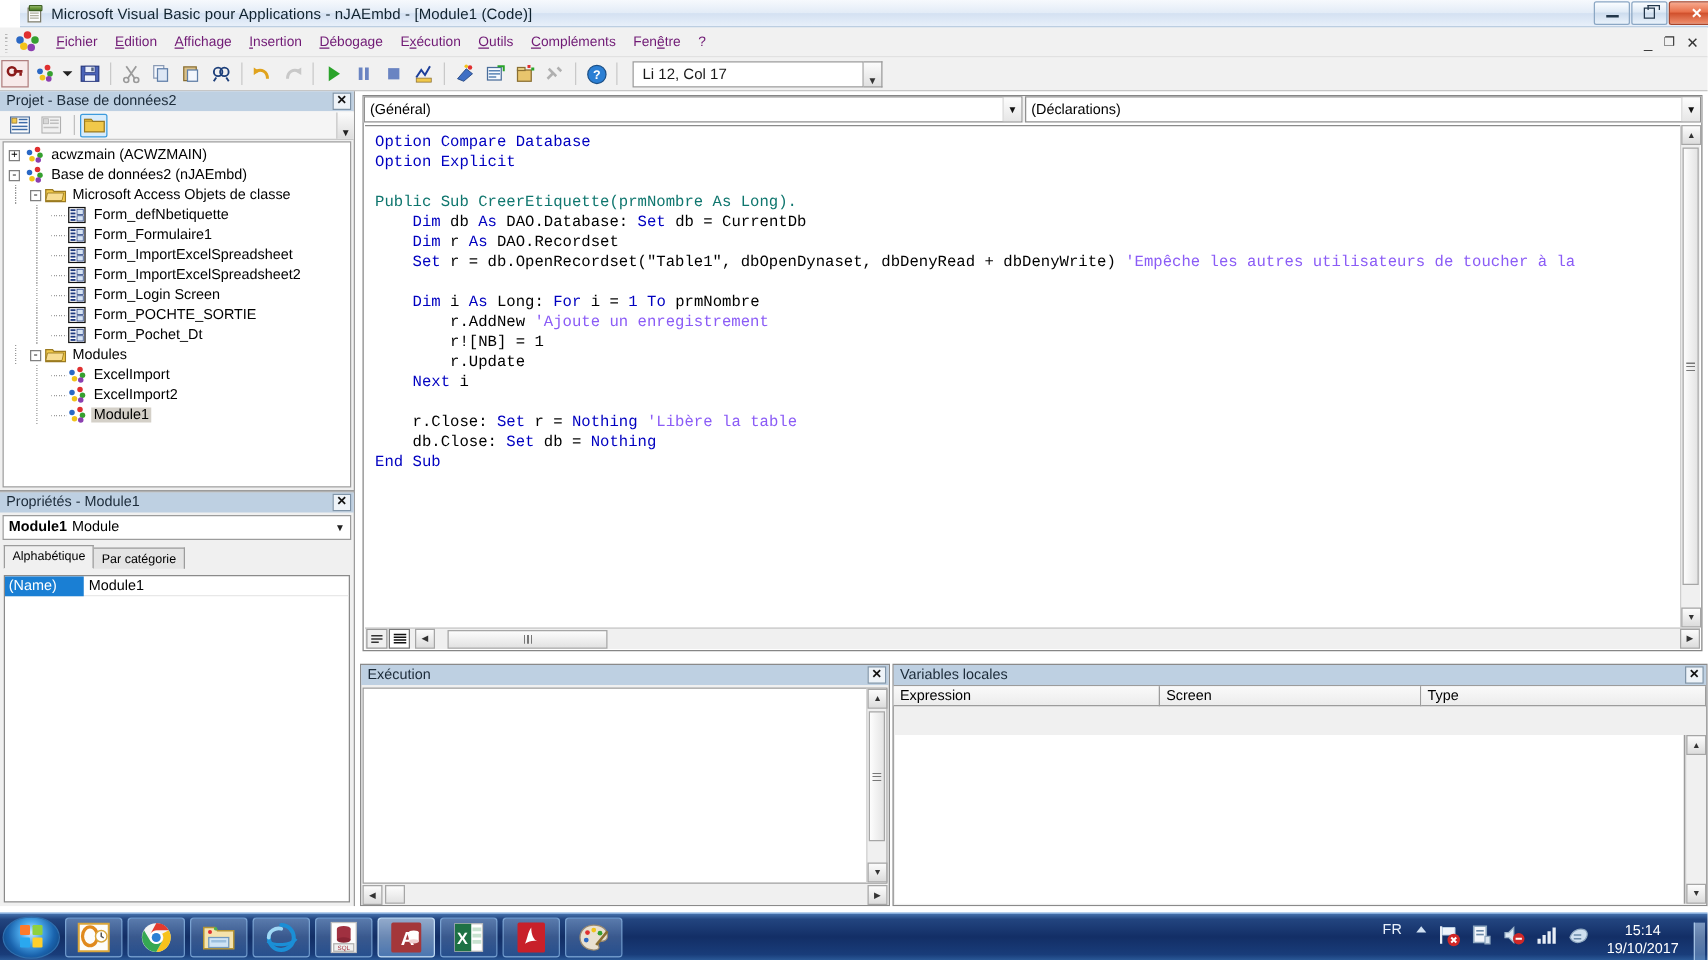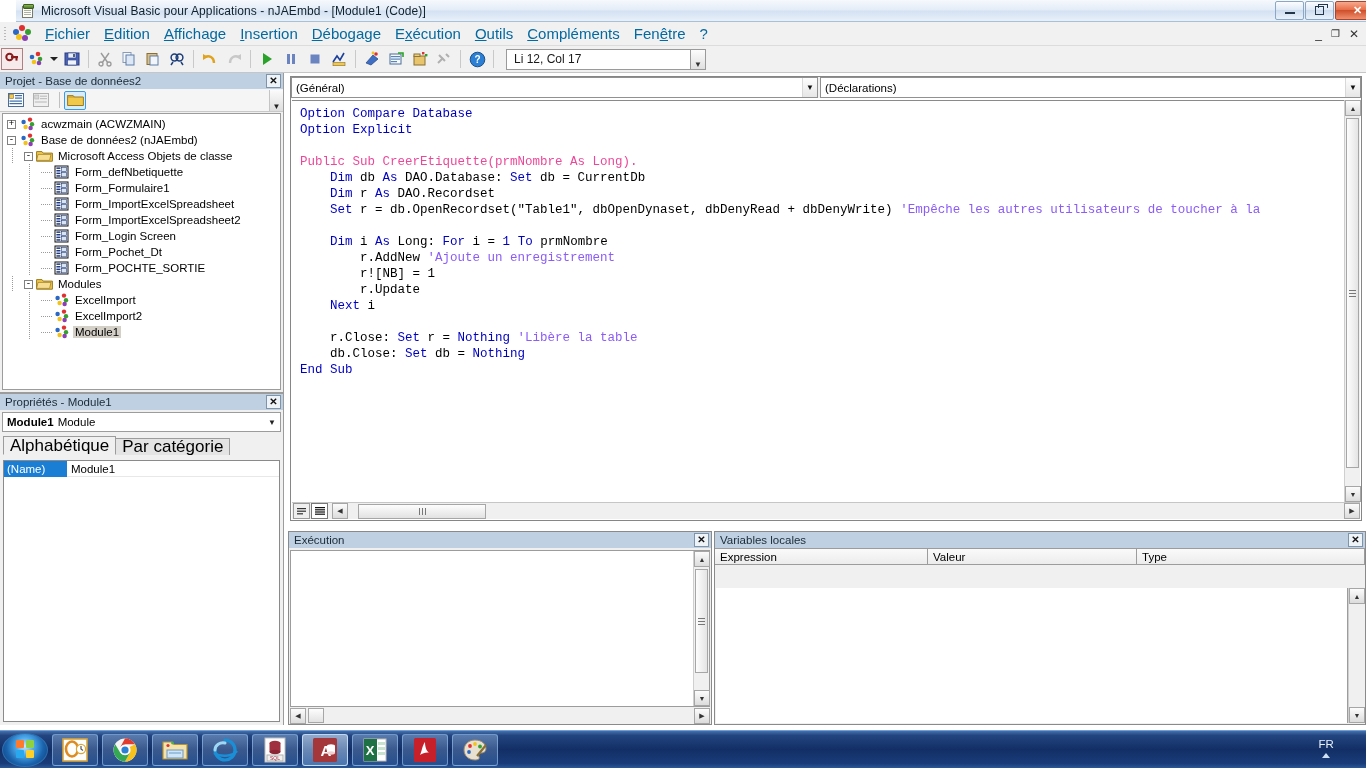--- a/index.html
+++ b/index.html
@@ -60,21 +60,21 @@
     position: absolute; left: 0; top: 22px; width: 1366px; height: 24px;
     background: #f1f1f1; border-bottom: 1px solid #dcdcdc;
     display: flex; align-items: center;
   }
   .menubar .grip { width: 7px; height: 16px; margin: 0 3px 0 2px;
     background-image: repeating-linear-gradient(to bottom, #b9b9b9 0 1px, transparent 1px 3px);
     background-size: 2px 100%; background-repeat: no-repeat; background-position: 2px 1px; }
   .vba-logo { width: 20px; height: 18px; position: relative; margin-right: 6px; flex:0 0 auto;}
   .vb-b { position:absolute; width:6px; height:6px; border-radius:50%; }
   .menu-item {
-    padding: 3px 7px; font-size: 15px; color: #0369a1; white-space: nowrap; cursor: default;
+    padding: 3px 7px; font-size: 11px; color: #701a75; white-space: nowrap; cursor: default;
   }
   .menu-item u { text-decoration: underline; }
   .win-sub-btns { margin-left: auto; display: flex; align-items: center; padding-right: 7px; gap: 9px;
      font-size: 12px; color: #333; }
 
   
   .toolbar {
     position: absolute; left: 0; top: 46px; width: 1366px; height: 27px;
     background: #f1f1f1; border-bottom: 1px solid #c6c6c6;
     display: flex; align-items: center;
@@ -132,21 +132,21 @@
 
   
   .props-panel {
     position: absolute; left: 0; top: 393px; width: 284px; height: 332px;
     background: #f0f0f0; border-right: 1px solid #9c9c9c; border-top: 1px solid #9c9c9c;
   }
   .prop-combo { height: 20px; margin: 2px 2px 0 2px; background:#fff; border:1px solid #9c9c9c;
     display:flex; align-items:center; padding-left:4px; font-size:11.5px;}
   .prop-combo .arrow { margin-left:auto; width:16px; text-align:center; font-size:8px; color:#222;}
   .tabs { display:flex; align-items:flex-end; height:19px; margin: 4px 0 0 3px; }
-  .tab { height:17px; padding:0 6px; font-size:17px; display:flex; align-items:center;
+  .tab { height:17px; padding:0 6px; font-size:10px; display:flex; align-items:center;
     border:1px solid #9c9c9c; background:#e4e4e4; margin-right:-1px; border-bottom:none;}
   .tab.active { background:#f0f0f0; height:19px; border-bottom:1px solid #f0f0f0; position:relative; z-index:2;}
   .prop-grid { position:absolute; left:3px; top:66px; right:3px; bottom:3px;
     background:#fff; border:1px solid #8a8a8a; overflow:hidden;}
   .prop-row { height:16px; display:flex; align-items:center; font-size:11.5px;
      border-bottom:1px solid #e8e8e8; }
   .prop-row .k { width:63px; background:#1a7fd4; color:#fff; padding-left:3px; height:16px;
      display:flex; align-items:center; }
   .prop-row .v { padding-left:4px; color:#000; }
 
@@ -163,21 +163,21 @@
      align-items:center; justify-content:center;
      background: linear-gradient(to bottom,#fdfdfd,#e6e6e6);}
   .code-area {
     position:absolute; left:1px; top:23px; right:17px; bottom:18px;
     background:#fff; border-top:1px solid #8a8a8a; overflow:hidden;
     font-family: "Liberation Mono", monospace; font-size: 12.5px; line-height: 16px;
     padding: 5px 0 0 8px; white-space: pre;
   }
   .code-area .ln { height:16px; white-space: pre; }
   .kw { color:#0000c0; }
-  .rd { color:#ec4899; }
+  .rd { color:#0f766e; }
   .cm { color:#8b5cf6; }
   .pl { color:#000000; }
 
   .vscroll {
     position:absolute; right:1px; top:23px; bottom:18px; width:16px;
     background:#f0f0f0; border-left:1px solid #cfcfcf;
   }
   .sc-btn { width:16px; height:16px; background: linear-gradient(to bottom,#fcfcfc,#dcdcdc);
     border:1px solid #a6a6a6; display:flex; align-items:center; justify-content:center;
     font-size:7px; color:#333;}
@@ -245,21 +245,21 @@
   .tb-item {
     width:46px; height:32px; margin-left:4px; flex:0 0 auto;
     background: linear-gradient(to bottom, rgba(180,210,245,0.38), rgba(70,120,185,0.30));
     border:1px solid rgba(150,195,240,0.6); border-radius:3px;
     display:flex; align-items:center; justify-content:center; position:relative;
   }
   .tb-item.active {
     background: linear-gradient(to bottom, rgba(215,232,250,0.62), rgba(120,170,225,0.52));
     border:1px solid rgba(200,226,250,0.9);
   }
-  .tray { margin-left:auto; display:flex; align-items:center; height:24px; padding-right:2px;flex-direction:column;}
+  .tray { margin-left:auto; display:flex; height:24px; padding-right:2px;}
   .tray-txt { color:#e8f1fb; font-size:11.5px; margin:0 7px; }
   .tray-ic { width:20px; height:20px; margin:0 3px; position:relative; }
   .clock { color:#ffffff; font-size:11.5px; text-align:center; line-height:14px;
      padding:0 9px; white-space:nowrap;}
   .showdesk { width:9px; height:38px; margin-left:3px;
      background: linear-gradient(to bottom, rgba(200,225,250,0.55), rgba(120,165,215,0.35));
      border-left:1px solid rgba(190,220,250,0.7);}
 
   .desktop-bg { position:absolute; left:0; top:725px; width:1366px; height:5px; background:#ffffff; }
 </style>
@@ -592,35 +592,35 @@
         <span style="width: 12px; height: 16px; flex: 0 0 auto; background-image: repeating-linear-gradient(to right, rgb(154, 154, 154) 0px, rgb(154, 154, 154) 1px, transparent 1px, transparent 2px); background-size: 100% 1px; background-repeat: no-repeat; background-position: 0px 8px;"></span>
         <span class="ic"><svg width="17" height="14" viewBox="0 0 17 14">
             <rect x="2" y="1" width="13" height="12" fill="#fff" stroke="#111"></rect>
             <rect x="3.4" y="2.4" width="4" height="1.5" fill="#1f3a80"></rect>
             <rect x="3.4" y="5" width="4" height="1.5" fill="#1f3a80"></rect>
             <rect x="3.4" y="7.6" width="4" height="1.5" fill="#1f3a80"></rect>
             <rect x="3.4" y="10.2" width="4" height="1.5" fill="#1f3a80"></rect>
             <rect x="8.6" y="2.4" width="5" height="4.2" fill="#d8e4f2" stroke="#1f3a80" stroke-width="0.6"></rect>
             <rect x="8.6" y="7.6" width="5" height="4.2" fill="#d8e4f2" stroke="#1f3a80" stroke-width="0.6"></rect>
           </svg></span>
-        <span class="lbl">Form_Pochet_Dt</span>
+        <span class="lbl">Form_POCHTE_SORTIE</span>
       </div>
       <div class="tnode">
         <span style="width: 38px; flex: 0 0 auto; height: 16px; background-image: repeating-linear-gradient(rgb(154, 154, 154) 0px, rgb(154, 154, 154) 1px, transparent 1px, transparent 2px); background-size: 1px 100%; background-repeat: no-repeat; background-position: 26px 0px;"></span>
         <span style="width: 12px; height: 16px; flex: 0 0 auto; background-image: repeating-linear-gradient(to right, rgb(154, 154, 154) 0px, rgb(154, 154, 154) 1px, transparent 1px, transparent 2px); background-size: 100% 1px; background-repeat: no-repeat; background-position: 0px 8px;"></span>
         <span class="ic"><svg width="17" height="14" viewBox="0 0 17 14">
             <rect x="2" y="1" width="13" height="12" fill="#fff" stroke="#111"></rect>
             <rect x="3.4" y="2.4" width="4" height="1.5" fill="#1f3a80"></rect>
             <rect x="3.4" y="5" width="4" height="1.5" fill="#1f3a80"></rect>
             <rect x="3.4" y="7.6" width="4" height="1.5" fill="#1f3a80"></rect>
             <rect x="3.4" y="10.2" width="4" height="1.5" fill="#1f3a80"></rect>
             <rect x="8.6" y="2.4" width="5" height="4.2" fill="#d8e4f2" stroke="#1f3a80" stroke-width="0.6"></rect>
             <rect x="8.6" y="7.6" width="5" height="4.2" fill="#d8e4f2" stroke="#1f3a80" stroke-width="0.6"></rect>
           </svg></span>
-        <span class="lbl">Form_POCHTE_SORTIE</span>
+        <span class="lbl">Form_Pochet_Dt</span>
       </div>
       <div class="tnode">
         <span style="width: 21px; flex: 0 0 auto; height: 16px; background-image: repeating-linear-gradient(rgb(154, 154, 154) 0px, rgb(154, 154, 154) 1px, transparent 1px, transparent 2px); background-size: 1px 100%; background-repeat: no-repeat; background-position: 9px 0px;"></span>
         <span class="tog">-</span>
         <span class="ic"><svg width="17" height="14" viewBox="0 0 17 14">
             <path d="M0.6 2.6 L6 2.6 L7.2 4.1 L16.4 4.1 L16.4 12.2 L0.6 12.2 Z" fill="#f0c84a" stroke="#9a7a20"></path>
             <path d="M2 5.4 L15 5.4 L13.6 11.4 L0.6 11.4 Z" fill="#f7dd92" stroke="#9a7a20" stroke-width="0.7"></path>
           </svg></span>
         <span class="lbl">Modules</span>
       </div>
@@ -756,21 +756,21 @@
   </div>
 </div>
 
 <div class="loc-panel">
   <div class="panel-title">
     <span>Variables locales</span>
     <span class="x">✕</span>
   </div>
   <div class="loc-head">
     <span class="c" style="width:213px">Expression</span>
-    <span class="c" style="width:209px">Valeur</span>
+    <span class="c" style="width:209px">Screen</span>
     <span class="c" style="flex:1">Type</span>
   </div>
   <div class="loc-grid"></div>
   <div style="position:absolute;right:1px;top:56px;bottom:1px;width:16px;background:#f0f0f0;border-left:1px solid #cfcfcf;">
     <div class="sc-btn" style="position:absolute;top:0;left:0">▲</div>
     <div class="sc-btn" style="position:absolute;bottom:0;left:0">▼</div>
   </div>
 </div>
 
 <div class="desktop-bg"></div>

